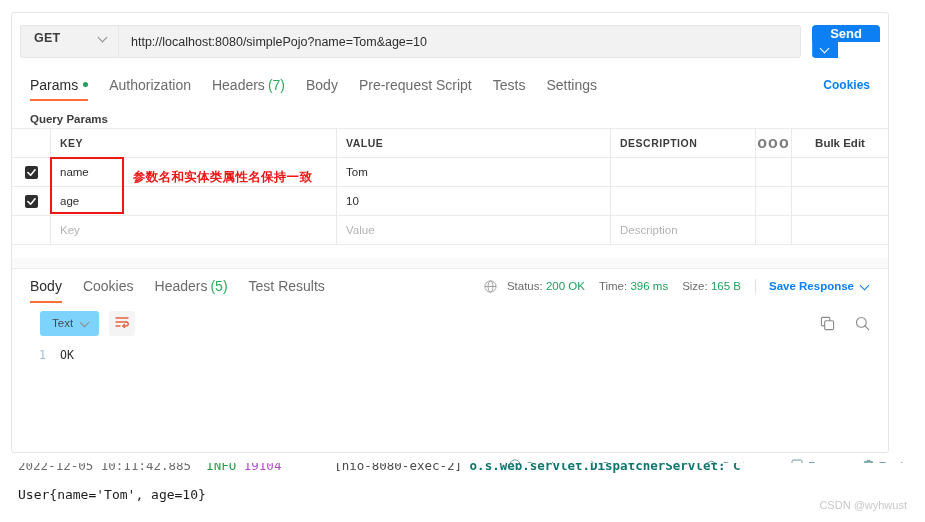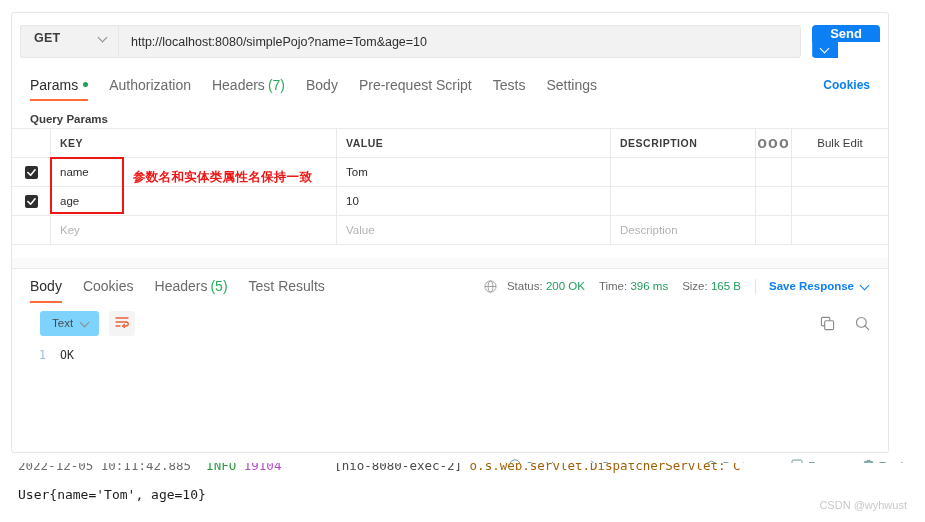--- a/index.html
+++ b/index.html
@@ -139,21 +139,21 @@
   .c-check { width: 39px; justify-content: center; padding: 0; }
   .c-key   { width: 286px; }
   .c-val   { width: 274px; }
   .c-desc  { flex: 1; }
   .c-dots  { width: 36px; justify-content: center; }
   .c-bulk  { width: 96px; justify-content: center; border-right: none; }
   .prow.head .cell {
     font-size: 10.5px; font-weight: bold;
     color: #3c3c3c; letter-spacing: .5px;
   }
-  .prow.head .c-bulk { color: #3c3c3c; font-weight: normal; letter-spacing: 0; font-size: 11.5px; cursor: pointer; }
+  .prow.head .c-bulk { color: #3c3c3c; font-weight: bold; letter-spacing: 0; font-size: 11.5px; cursor: pointer; }
   .ghost { color: #b3b3b3; }
   .cb {
     width: 13px; height: 13px;
     background: #2e2e2e; border-radius: 2px;
     display: flex; align-items: center; justify-content: center;
     cursor: pointer;
   }
   .cb svg { display: block; }
   .dots3 { letter-spacing: 1px; color: #7d7d7d; font-size: 16px; cursor: pointer; }
 
@@ -277,21 +277,21 @@
     overflow: hidden;
   }
   .log1 {
     position: absolute; left: 18px; top: -5px;
     white-space: nowrap; color: #555555;
   }
   .log1 .ts  { color: #6d6d6d; }
   .log1 .inf { color: #2d9b45; }
   .log1 .pid { color: #b44cc8; }
   .log1 .thr { color: #4a4a4a; }
-  .log1 .cls { color: #a16207; }
+  .log1 .cls { color: #0f766e; font-weight: bold; }
   .log2 {
     position: absolute; left: 18px; top: 24px;
     color: #1c1c1c; white-space: nowrap; font-size: 13px;
   }
   .watermark {
     position: absolute; right: 18px; top: 499px;
     font-size: 11px; color: #c8c8c8;
   }
 </style>
 </head>

